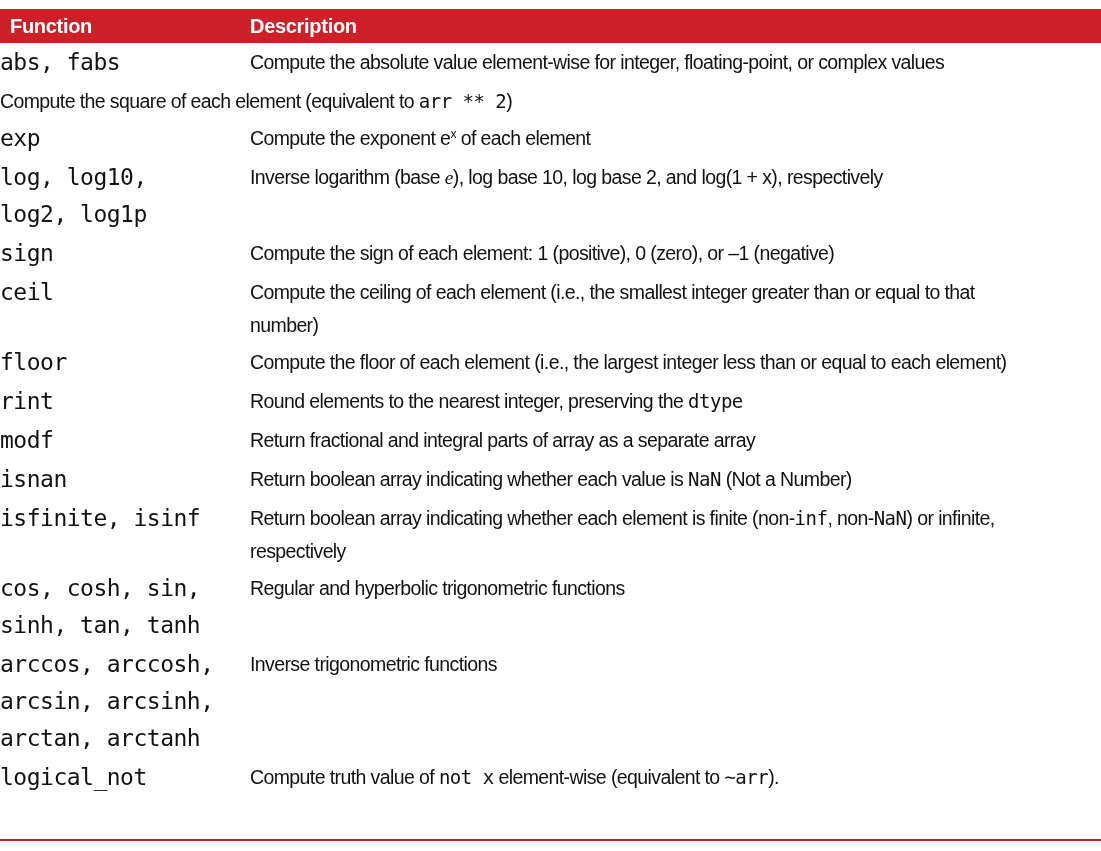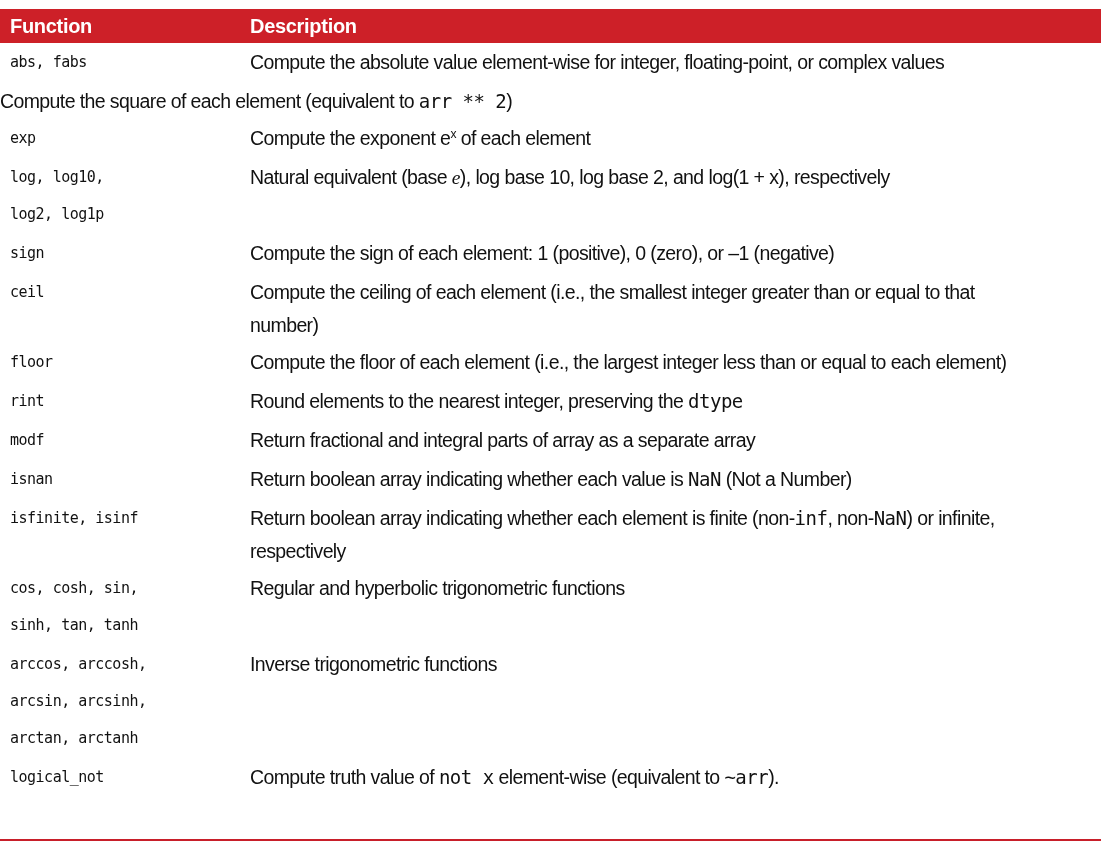--- a/index.html
+++ b/index.html
@@ -38,23 +38,23 @@
     padding-left: 10px;
   }
   .desc-col { flex: 1; }
   .row {
     display: flex;
     padding: 1px 0;
   }
   .fn-cell {
     width: 250px;
     flex: 0 0 250px;
-    padding-left: 10px;
+    padding-left: 0;
     font-family: "DejaVu Sans Mono", "Liberation Mono", monospace;
-    font-size: 15px;
+    font-size: 23px;
     line-height: 37px;
     white-space: pre;
     letter-spacing: -0.5px;
   }
   .desc-cell {
     flex: 1;
     padding: 2px 60px 0 0;
     font-size: 19.5px;
     line-height: 33px;
     letter-spacing: -0.6px;
@@ -96,21 +96,21 @@
       <div class="row">
         <div class="desc-cell"><span>Compute the square of each element (equivalent to </span><span class="seg-code">arr ** 2</span><span>)</span></div>
       </div>
       <div class="row">
         <div class="fn-cell">exp</div>
         <div class="desc-cell"><span>Compute the exponent e</span><span class="seg-sup">x</span><span> of each element</span></div>
       </div>
       <div class="row">
         <div class="fn-cell">log, log10,
 log2, log1p</div>
-        <div class="desc-cell"><span>Natural equivalent (base </span><span class="seg-italic">e</span><span>), log base 10, log base 2, and log(1 + x), respectively</span></div>
+        <div class="desc-cell"><span>Inverse logarithm (base </span><span class="seg-italic">e</span><span>), log base 10, log base 2, and log(1 + x), respectively</span></div>
       </div>
       <div class="row">
         <div class="fn-cell">sign</div>
         <div class="desc-cell"><span>Compute the sign of each element: 1 (positive), 0 (zero), or –1 (negative)</span></div>
       </div>
       <div class="row">
         <div class="fn-cell">ceil</div>
         <div class="desc-cell"><span>Compute the ceiling of each element (i.e., the smallest integer greater than or equal to that number)</span></div>
       </div>
       <div class="row">

